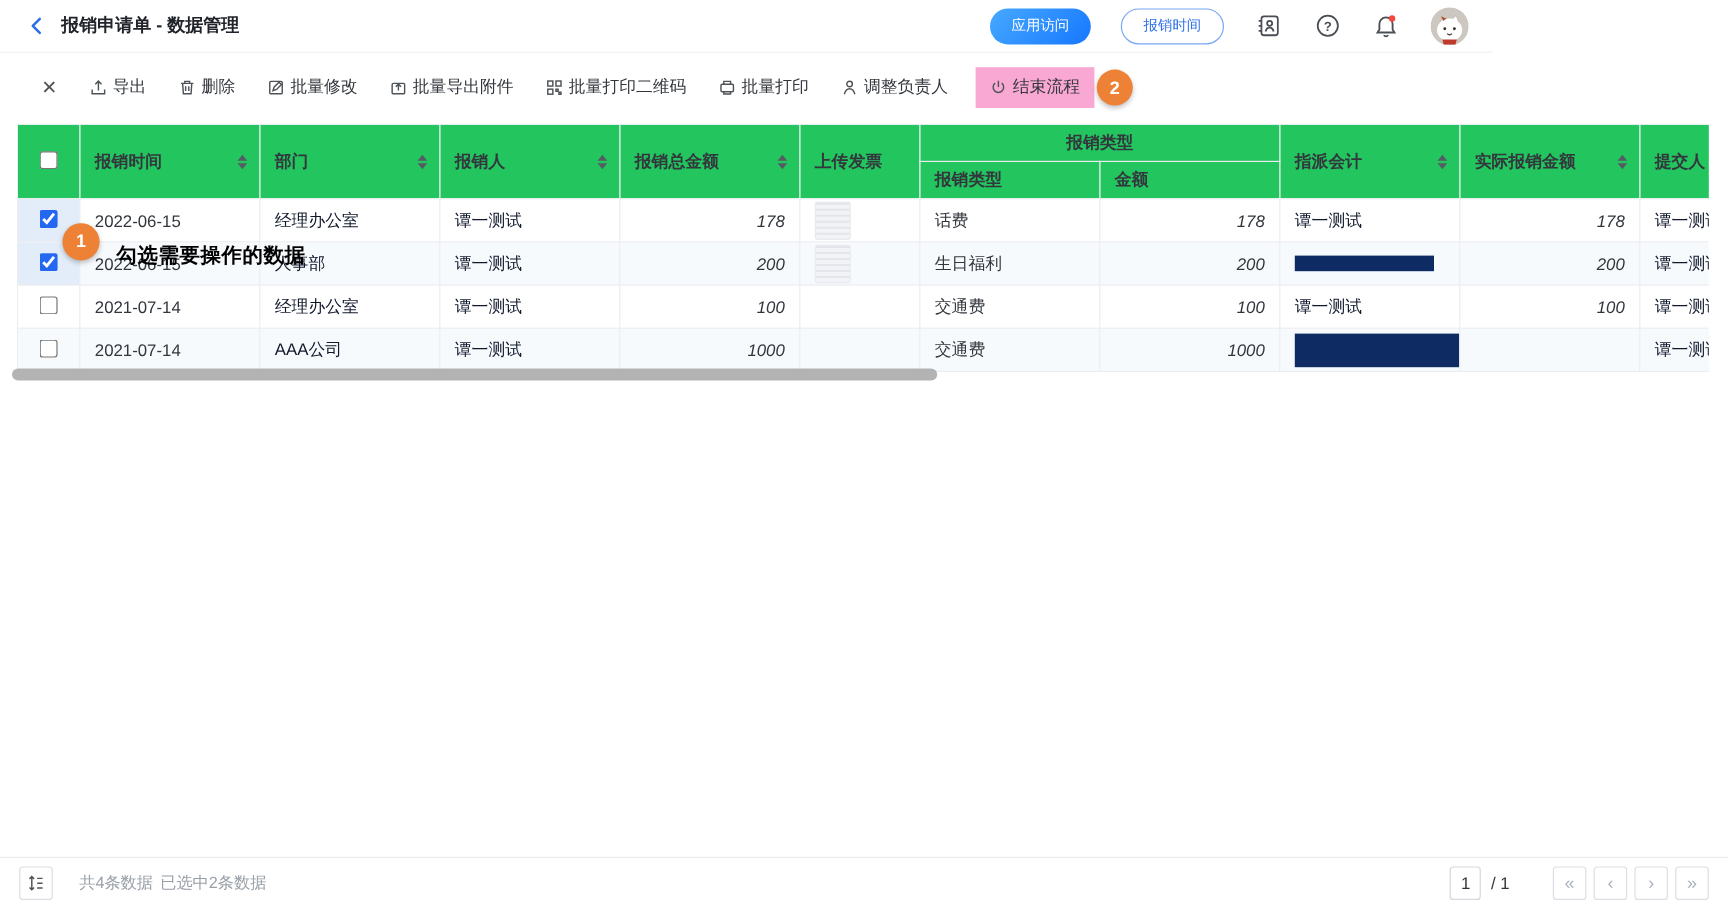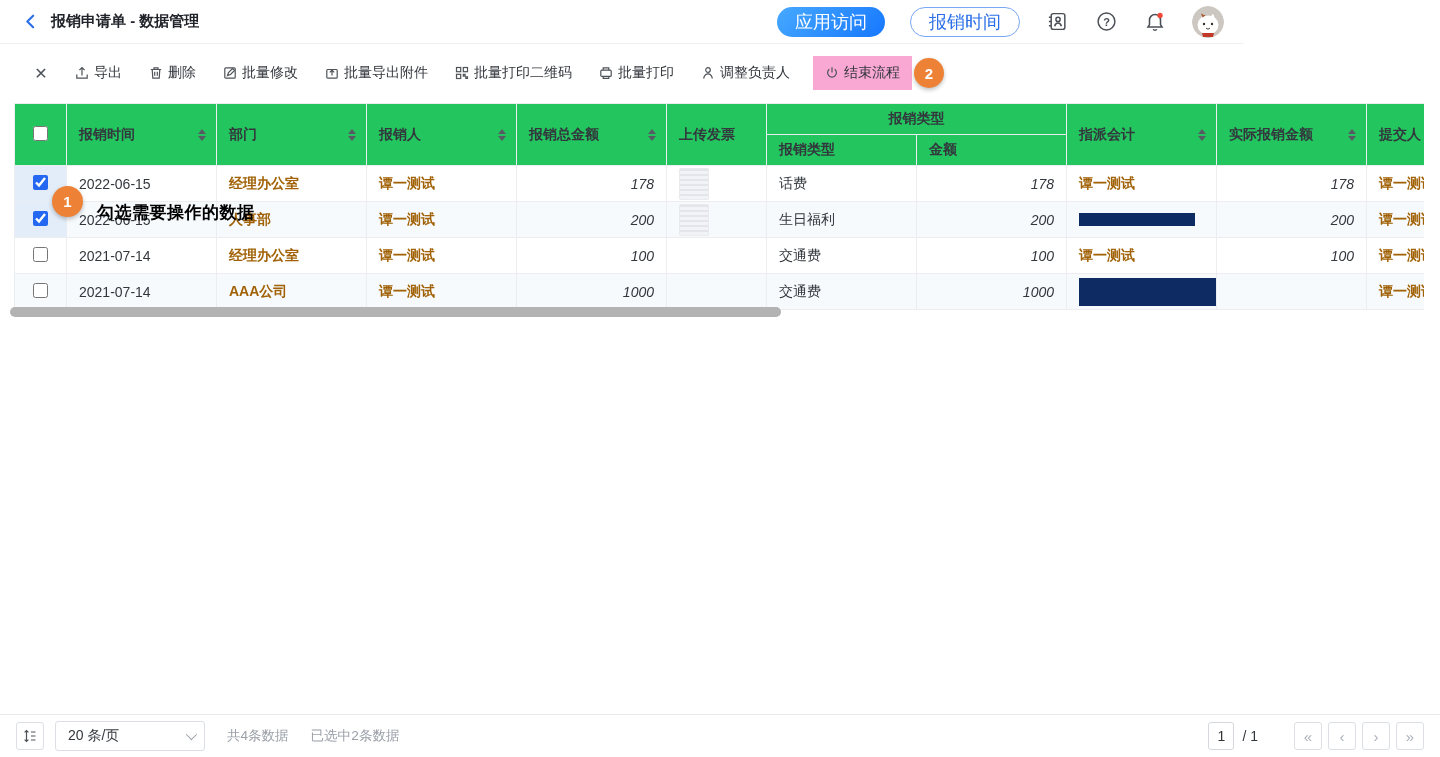--- a/index.html
+++ b/index.html
@@ -13,21 +13,21 @@
   
   .app-header{
     position:absolute; top:0; left:0; width:1244px; height:44px;
     display:flex; align-items:center; padding:0 20px 0 22px;
     border-bottom:1px solid #eef0f3; background:#fff; z-index:5;
   }
   .back-btn{ display:flex; align-items:center; cursor:pointer; margin-right:12px; }
   .page-title{ font-size:15px; font-weight:700; color:#20232a; }
   .header-right{ margin-left:auto; display:flex; align-items:center; gap:25px; }
   .pill{ height:30px; border-radius:16px; display:flex; align-items:center; justify-content:center;
-         font-size:18px; cursor:pointer; padding:0 18px; white-space:nowrap; }
+         font-size:12px; cursor:pointer; padding:0 18px; white-space:nowrap; }
   .pill-primary{ color:#fff; border:none;
     background:linear-gradient(135deg,#47a9ff 0%,#1677ff 100%); }
   .pill-outline{ color:#2b6fe8; background:#fff; border:1px solid #78a7f5; }
   .hdr-icon{ width:24px; height:24px; display:flex; align-items:center; justify-content:center; cursor:pointer; position:relative; }
   .avatar{ width:32px; height:32px; border-radius:50%; overflow:hidden; cursor:pointer; }
 
   
   .toolbar{
     position:absolute; top:44px; left:0; width:1440px; height:58px;
     display:flex; align-items:center; padding-left:33px; background:#fff;
@@ -54,21 +54,21 @@
   .th-group{ text-align:center; }
   .sort{ display:flex; flex-direction:column; gap:2px; align-items:center; cursor:pointer; }
   .sort .up{ width:0;height:0;border-left:4px solid transparent;border-right:4px solid transparent;border-bottom:5px solid #565b63; }
   .sort .down{ width:0;height:0;border-left:4px solid transparent;border-right:4px solid transparent;border-top:5px solid #565b63; }
   tbody td{ height:36px; padding:0 12px; font-size:14px; color:#33373d; background:#fff; }
   tbody tr.even td{ background:#f7fafd; }
   td.cell-check, th.th-check{ text-align:center; padding:0; }
   td.cell-check.sel{ background:#e2edf9 !important; }
   input[type=checkbox]{ width:15px; height:15px; accent-color:#2468f2; cursor:pointer; }
   .num{ text-align:right;font-style:italic; }
-  .link{ color:#a16207; cursor:pointer;font-weight:bold; }
+  .link{ color:#0f172a; cursor:pointer; }
   .thumb{
     width:30px; height:32px; border-radius:2px; background:#f2f3f6;
     background-image:repeating-linear-gradient(180deg,#e3e5ea 0 2px,transparent 2px 5px);
     border:1px solid #e8eaee; cursor:pointer;
   }
   .redact-sm{ width:116px; height:13px; background:#0e2b63; }
   .redact-lg{ width:137px; height:28px; background:#0e2b63; }
 
   .h-scrollbar{
     position:absolute; left:10px; top:307px; width:771px; height:10px;
@@ -92,21 +92,21 @@
            display:flex; align-items:center; justify-content:center; cursor:pointer; }
   .page-size{
     margin-left:11px; width:150px; height:30px; border:1px solid #dcdfe3; border-radius:3px;
     display:flex; align-items:center; justify-content:space-between; padding:0 10px 0 12px;
     cursor:pointer; color:#33373d; background:#fff;
   }
   .chev-down{ width:8px; height:8px; border-right:1.5px solid #9aa0a8; border-bottom:1.5px solid #9aa0a8;
               transform:rotate(45deg) translateY(-2px); }
   .count-text{ color:#9aa0a8; font-size:13.5px; }
   .count-total{ margin-left:22px; }
-  .count-selected{ margin-left:22px;font-family:Liberation Mono, monospace; }
+  .count-selected{ margin-left:6px; }
   .footer-spacer{ flex:1; }
   .cur-page{ width:26px; height:28px; border:1px solid #d4d7db; border-radius:3px;
              display:flex; align-items:center; justify-content:center; font-size:14px; cursor:text; }
   .page-total{ margin:0 10px 0 8px; color:#33373d; }
   .nav-group{ display:flex; gap:6px; margin-left:26px; }
   .nav-glyph{ color:#aab0ba; font-size:15px; line-height:1; }
 </style>
 </head>
 <body>
 
@@ -381,24 +381,20 @@
 <span class="step-badge badge-abs">1</span>
 <span class="annotation-text">勾选需要操作的数据</span>
 
 <div class="footer">
   <span class="sq-btn">
     <svg width="16" height="16" viewBox="0 0 16 16" fill="none" stroke="#4e5358" stroke-width="1.2">
       <path d="M4.5 2.5v11M2.6 4.4l1.9-1.9 1.9 1.9M2.6 11.6l1.9 1.9 1.9-1.9"></path>
       <path d="M9 4h4.5M9 8h4.5M9 12h4.5"></path>
     </svg>
   </span>
-  <div class="page-size">
-    <span>20 条/页</span>
-    <span class="chev-down"></span>
-  </div>
   <span class="count-text count-total">共4条数据</span>
   <span class="count-text count-selected">已选中2条数据</span>
 
   <span class="footer-spacer"></span>
 
   <span class="cur-page">1</span>
   <span class="page-total">/ 1</span>
   <div class="nav-group">
     <span class="sq-btn">
         <span class="nav-glyph">«</span>

